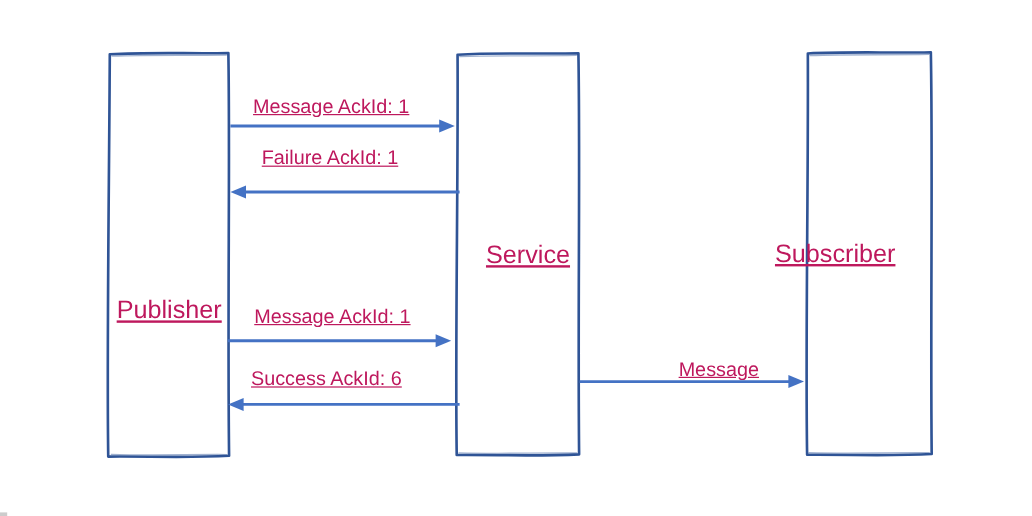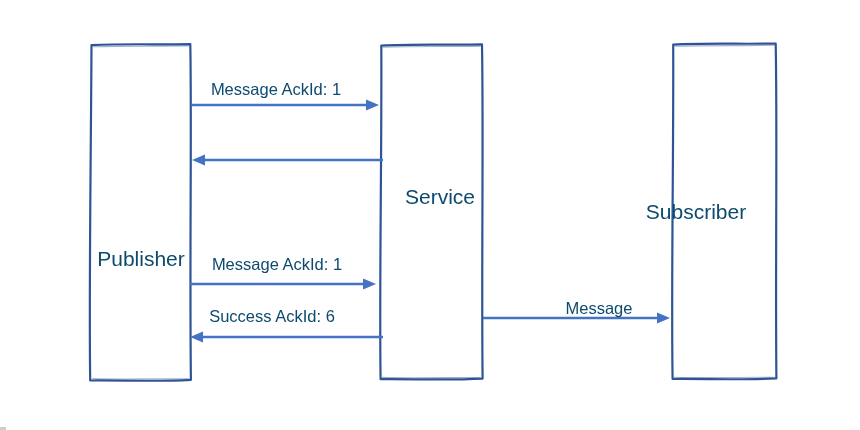--- a/index.html
+++ b/index.html
@@ -42,21 +42,22 @@
     fill: none;
   }
   .arrow-head {
     fill: #4472c4;
     stroke: none;
   }
   .label {
     position: absolute;
     transform: translate(-50%, 0);
     white-space: nowrap;
-    color: #0c4a6e;
+    color: #be185d;
+    text-decoration: underline;
   }
   .actor-label {
     font-size: 21px;
     line-height: 24px;
   }
   .message-label {
     font-size: 16.5px;
     line-height: 19px;
   }
   .corner-artifact {
@@ -124,26 +125,27 @@
     </g>
 
     <g>
       <line class="arrow-line" x1="483" y1="318" x2="658" y2="318"></line>
       <polygon class="arrow-head" points="657,312.6 670,318 657,323.4"></polygon>
     </g>
   </svg>
 
   <div class="label actor-label" style="left:141px; top:216px;margin-top:31px;">Publisher</div>
 
-  <div class="label actor-label" style="left:440px; top:185px;">Service</div>
+  <div class="label actor-label" style="left:440px; top:201px;">Service</div>
 
   <div class="label actor-label" style="left:696px; top:200px;">Subscriber</div>
 
   <div class="label message-label" style="left:276px; top:80px;">Message AckId: 1</div>
 
+  <div class="label message-label" style="left:275px; top:123px;">Failure AckId: 1</div>
 
   <div class="label message-label" style="left:277px; top:255px;">Message AckId: 1</div>
 
   <div class="label message-label" style="left:272px; top:307px;">Success AckId: 6</div>
 
   <div class="label message-label" style="left:583px; top:299px;padding-left:32px;">Message</div>
 
   <div class="corner-artifact"></div>
 
 </div>

